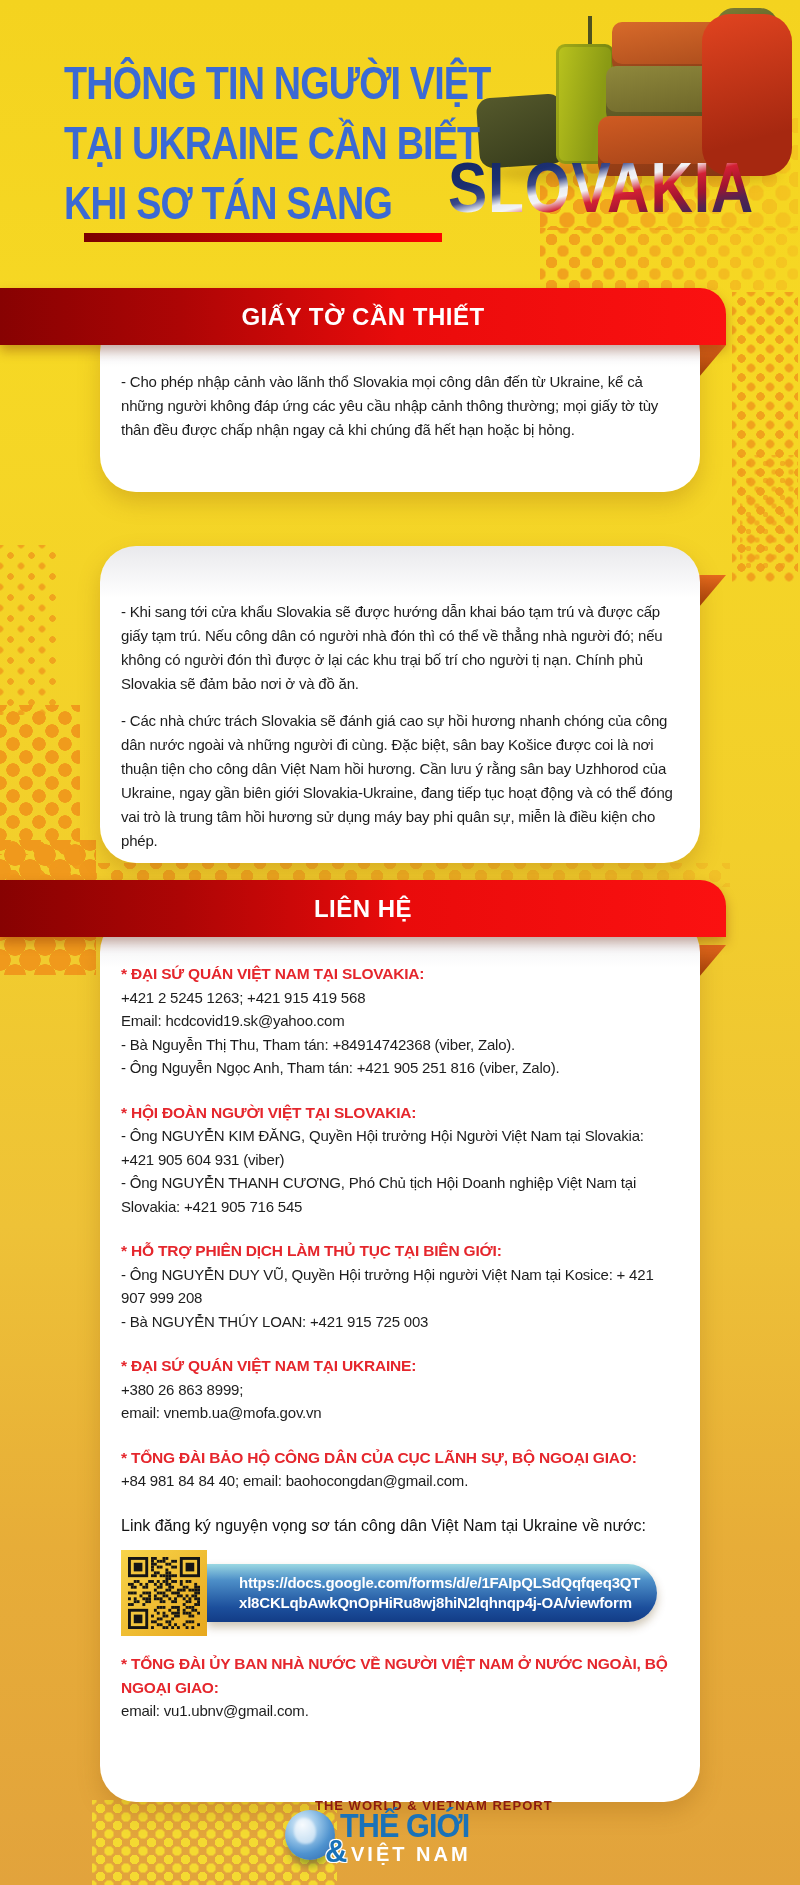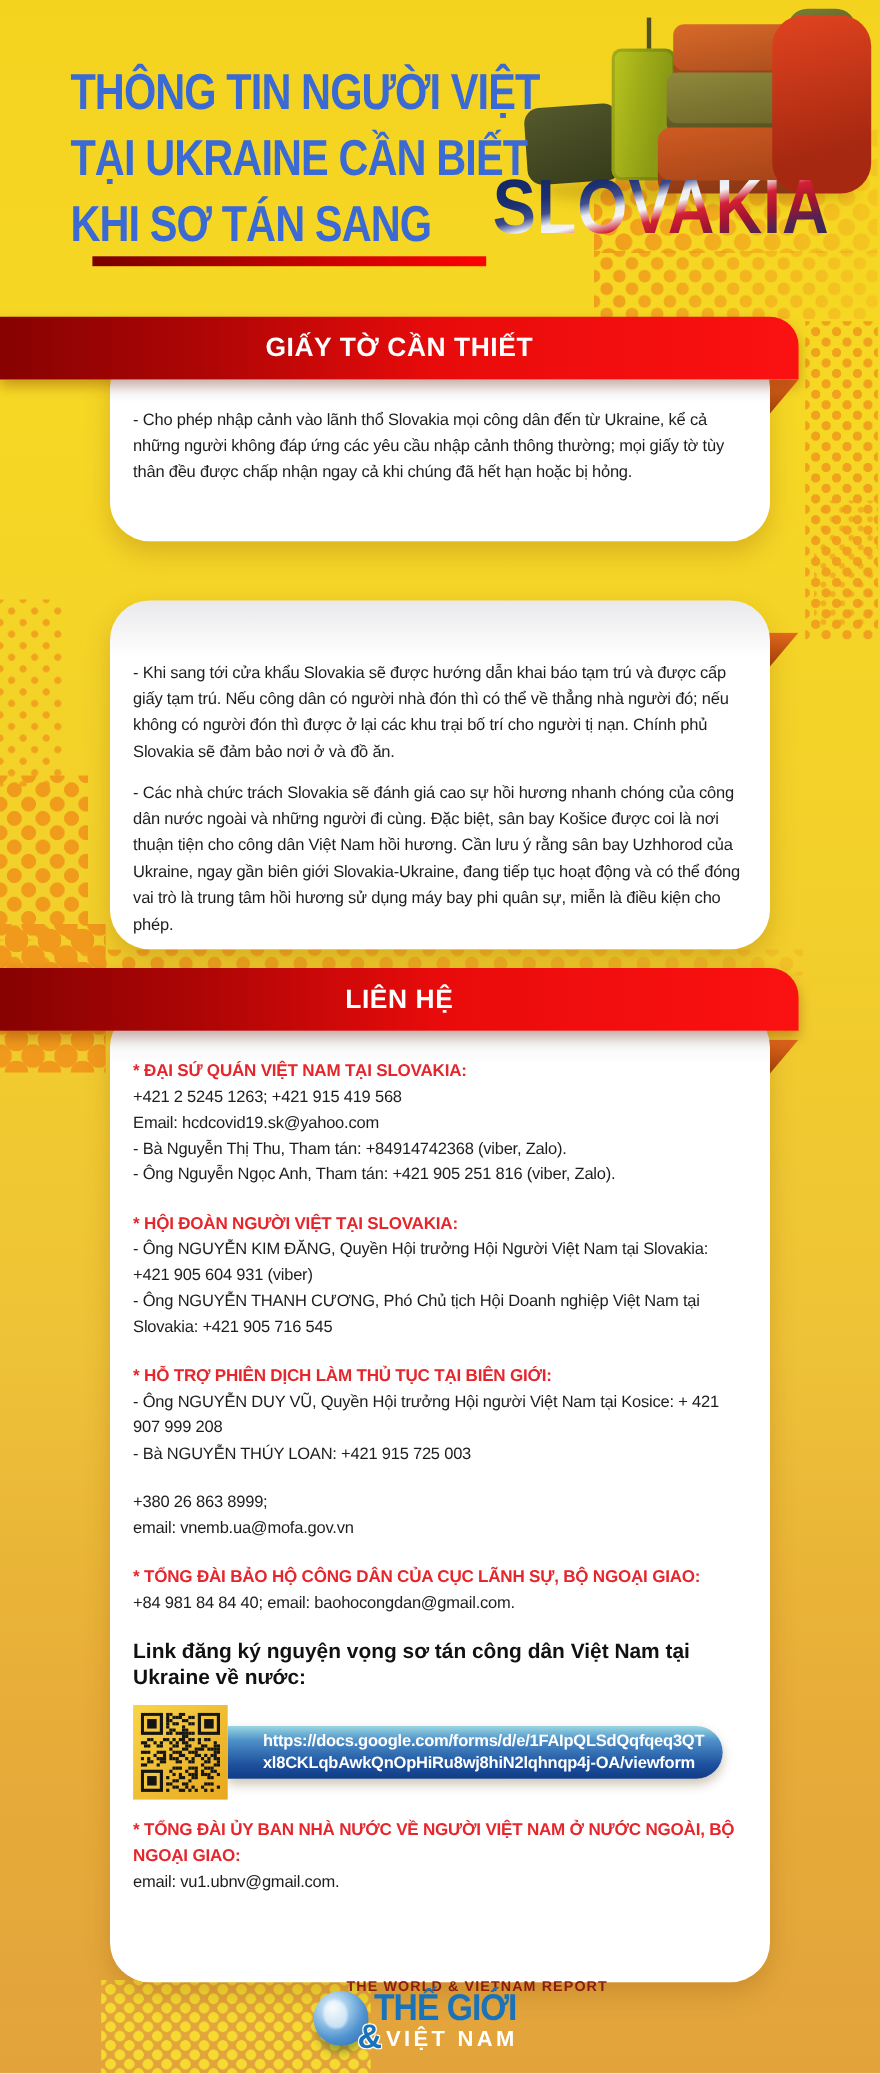--- a/index.html
+++ b/index.html
@@ -56,26 +56,26 @@
   .card{position:absolute;left:100px;width:600px;z-index:2;border-radius:36px;
     background:linear-gradient(180deg,#e9e9ec 0,#ffffff 52px);
     box-shadow:0 10px 22px rgba(140,80,10,.25);
     box-sizing:border-box;padding:54px 24px 0 21px;}
   .card p{margin:0 0 13px 0;font-size:15px;line-height:24px;color:#1d1d1d;letter-spacing:-.2px;}
   
   .card-contacts{padding-top:46px;}
   .cgroup{margin-bottom:21px;}
   .chead{color:#e5262c;font-weight:bold;font-size:15.5px;line-height:23.5px;letter-spacing:-.2px;}
   .cline{font-size:15px;line-height:23.5px;color:#1d1d1d;letter-spacing:-.2px;}
-  .reg-label{font-size:19px;line-height:23.5px;font-weight:bold;color:#111;margin:4px 0 13px 0;}
+  .reg-label{font-size:16px;line-height:23.5px;font-weight:normal;color:#111;margin:4px 0 13px 0;}
   .qr-row{display:flex;align-items:center;margin:0 0 16px 0;}
   .qr-box{width:86px;height:86px;flex:0 0 86px;padding:7px;box-sizing:border-box;
     background:linear-gradient(135deg,#f8d44a,#e7a81e);z-index:2;}
   .qr-box svg{display:block;width:72px;height:72px;}
-  .link-pill{flex:0 0 450px;height:48px;margin-left:0;display:flex;flex-direction:column;justify-content:center;
+  .link-pill{flex:0 0 450px;height:58px;margin-left:0;display:flex;flex-direction:column;justify-content:center;
     padding-left:32px;box-sizing:border-box;border-radius:0 29px 29px 0;
     background:linear-gradient(180deg,#9ad8e2 0%,#4d8fc8 28%,#1c4f9c 75%,#123c86 100%);
     box-shadow:0 5px 10px rgba(90,60,0,.3);}
   .link-pill div{color:#fff;font-weight:bold;font-size:15px;line-height:20px;letter-spacing:-.2px;}
   
   .logo{position:absolute;left:0;right:0;top:1798px;z-index:2;display:flex;justify-content:center;}
   .logo-inner{position:relative;width:230px;height:80px;}
   .logo-tagline{position:absolute;top:0;left:30px;font-size:13px;font-weight:bold;color:#8b1a10;letter-spacing:1px;white-space:nowrap;}
   .globe{position:absolute;top:12px;left:0;width:50px;height:50px;border-radius:50%;
     background:radial-gradient(circle at 35% 30%, #eef6fc 0%, #9cc8ea 30%, #4f93cf 60%, #2b62a8 100%);
@@ -152,20 +152,21 @@
       <div class="cline">- Ông NGUYỄN THANH CƯƠNG, Phó Chủ tịch Hội Doanh nghiệp Việt Nam tại Slovakia: +421 905 716 545</div>
     </div>
 
     <div class="cgroup">
       <div class="chead">* HỖ TRỢ PHIÊN DỊCH LÀM THỦ TỤC TẠI BIÊN GIỚI:</div>
       <div class="cline">- Ông NGUYỄN DUY VŨ, Quyền Hội trưởng Hội người Việt Nam tại Kosice: + 421 907 999 208</div>
       <div class="cline">- Bà NGUYỄN THÚY LOAN: +421 915 725 003</div>
     </div>
 
     <div class="cgroup">
+      <div class="chead">* ĐẠI SỨ QUÁN VIỆT NAM TẠI UKRAINE:</div>
       <div class="cline">+380 26 863 8999;</div>
       <div class="cline">email: vnemb.ua@mofa.gov.vn</div>
     </div>
 
     <div class="cgroup">
       <div class="chead">* TỔNG ĐÀI BẢO HỘ CÔNG DÂN CỦA CỤC LÃNH SỰ, BỘ NGOẠI GIAO:</div>
       <div class="cline">+84 981 84 84 40; email: baohocongdan@gmail.com.</div>
     </div>
 
     <div class="reg-label">Link đăng ký nguyện vọng sơ tán công dân Việt Nam tại Ukraine về nước:</div>

